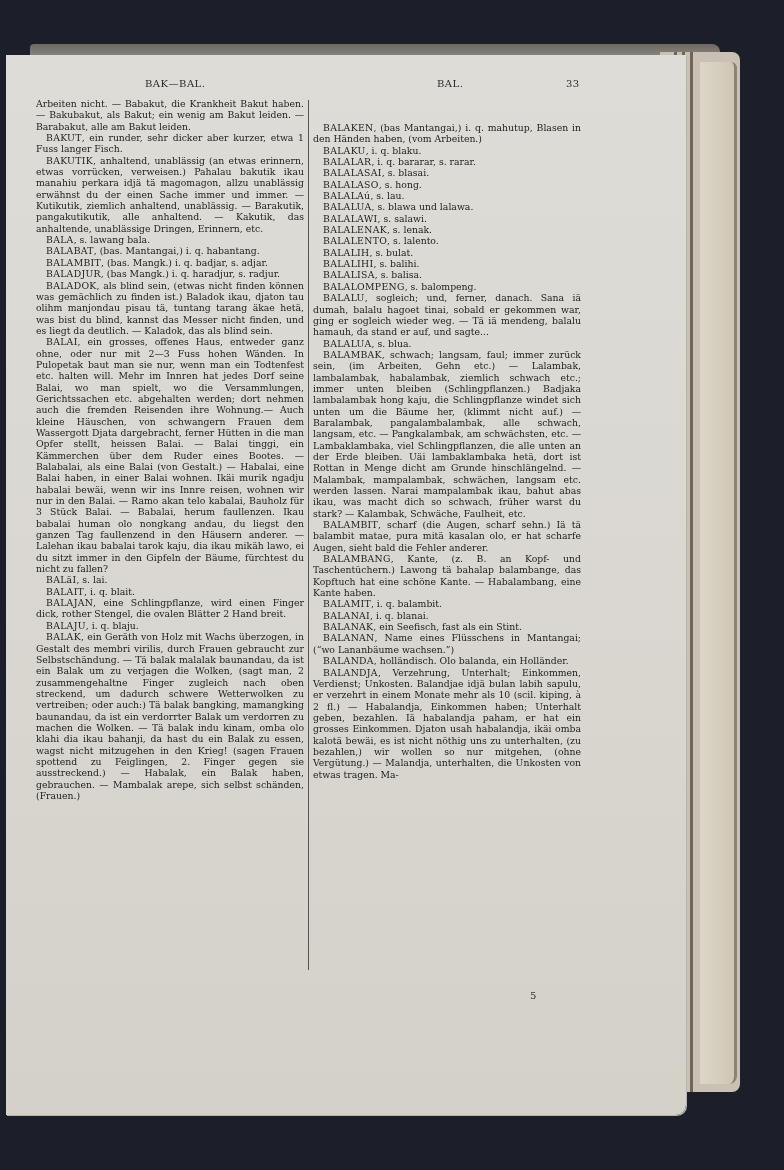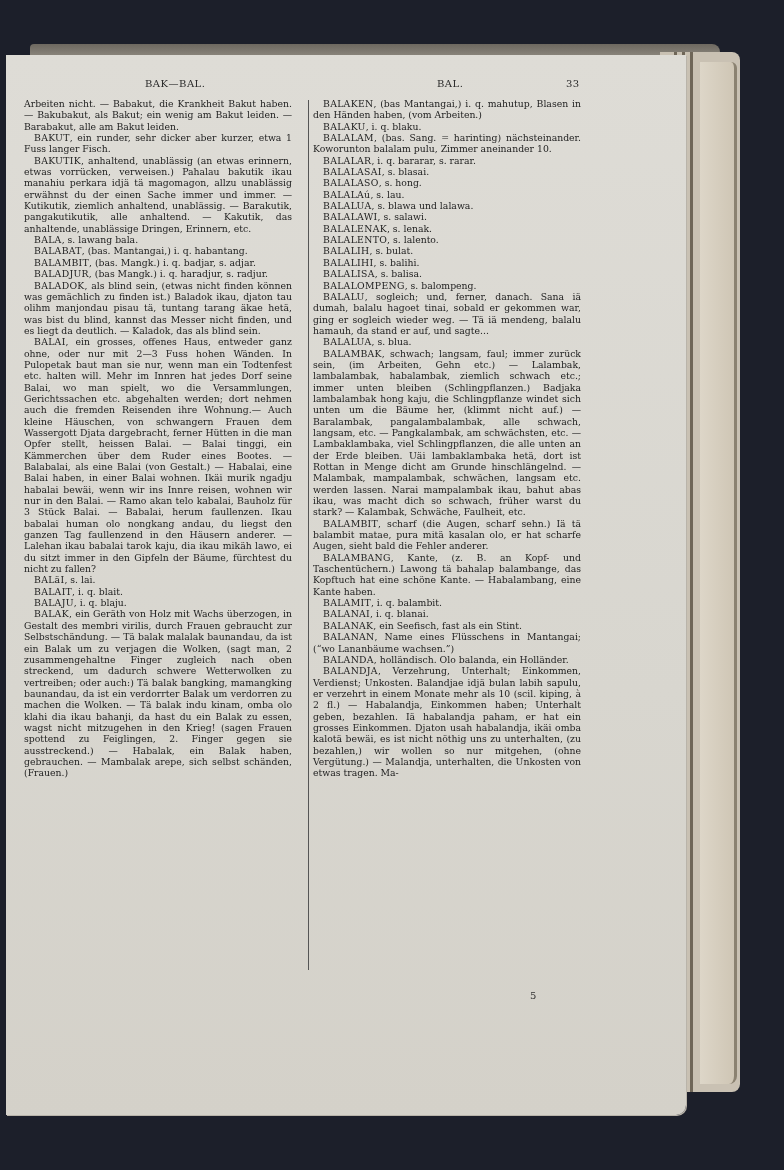--- a/index.html
+++ b/index.html
@@ -34,22 +34,22 @@
   }
   .running-head {
     position: absolute; top: 78px; font-size: 10px; color: #2a2a2a; letter-spacing: 0.5px;
   }
   .col {
     position: absolute; top: 98px; width: 268px;
     font-size: 9.3px; line-height: 11.35px; color: #222;
     text-align: justify;
     hyphens: manual;
   }
-  .col.left { left: 24px; }
-  .col.right { left: 313px; width: 268px; }
+  .col.left { left: 36px; }
+  .col.right { left: 313px; width: 268px; margin-top: 24px; }
   .col-rule {
     position: absolute; left: 308px; top: 100px; width: 1px; height: 870px; background: #555;
   }
   .entry { margin: 0; text-indent: 10px; }
   .entry.cont { text-indent: 0; }
   .hw { letter-spacing: 0.3px; }
   .sig { position: absolute; left: 530px; top: 990px; font-size: 10px; color: #333; }
 </style>
 </head>
 <body>
@@ -73,28 +73,28 @@
     <p class="entry"><span class="hw">BAKUT</span><span>, ein runder, sehr dicker aber kurzer, etwa 1 Fuss langer Fisch.</span></p>
     <p class="entry"><span class="hw">BAKUTIK</span><span>, anhaltend, unablässig (an etwas erinnern, etwas vorrücken, verweisen.) Pahalau bakutik ikau manahiu perkara idjä tä magomagon, allzu unablässig erwähnst du der einen Sache immer und immer. — Kutikutik, ziemlich anhaltend, unablässig. — Barakutik, pangakutikutik, alle anhaltend. — Kakutik, das anhaltende, unablässige Dringen, Erinnern, etc.</span></p>
     <p class="entry"><span class="hw">BALA</span><span>, s. lawang bala.</span></p>
     <p class="entry"><span class="hw">BALABAT</span><span>, (bas. Mantangai,) i. q. habantang.</span></p>
     <p class="entry"><span class="hw">BALAMBIT</span><span>, (bas. Mangk.) i. q. badjar, s. adjar.</span></p>
     <p class="entry"><span class="hw">BALADJUR</span><span>, (bas Mangk.) i. q. haradjur, s. radjur.</span></p>
     <p class="entry"><span class="hw">BALADOK</span><span>, als blind sein, (etwas nicht finden können was gemächlich zu finden ist.) Baladok ikau, djaton tau olihm manjondau pisau tä, tuntang tarang äkae hetä, was bist du blind, kannst das Messer nicht finden, und es liegt da deutlich. — Kaladok, das als blind sein.</span></p>
     <p class="entry"><span class="hw">BALAI</span><span>, ein grosses, offenes Haus, entweder ganz ohne, oder nur mit 2—3 Fuss hohen Wänden. In Pulopetak baut man sie nur, wenn man ein Todtenfest etc. halten will. Mehr im Innren hat jedes Dorf seine Balai, wo man spielt, wo die Versammlungen, Gerichtssachen etc. abgehalten werden; dort nehmen auch die fremden Reisenden ihre Wohnung.— Auch kleine Häuschen, von schwangern Frauen dem Wassergott Djata dargebracht, ferner Hütten in die man Opfer stellt, heissen Balai. — Balai tinggi, ein Kämmerchen über dem Ruder eines Bootes. — Balabalai, als eine Balai (von Gestalt.) — Habalai, eine Balai haben, in einer Balai wohnen. Ikäi murik ngadju habalai bewäi, wenn wir ins Innre reisen, wohnen wir nur in den Balai. — Ramo akan telo kabalai, Bauholz für 3 Stück Balai. — Babalai, herum faullenzen. Ikau babalai human olo nongkang andau, du liegst den ganzen Tag faullenzend in den Häusern anderer. — Lalehan ikau babalai tarok kaju, dia ikau mikäh lawo, ei du sitzt immer in den Gipfeln der Bäume, fürchtest du nicht zu fallen?</span></p>
     <p class="entry"><span class="hw">BALäI</span><span>, s. lai.</span></p>
     <p class="entry"><span class="hw">BALAIT</span><span>, i. q. blait.</span></p>
+    <p class="entry"><span class="hw">BALAJAN</span><span>, eine Schlingpflanze, wird einen Finger dick, rother Stengel, die ovalen Blätter 2 Hand breit.</span></p>
     <p class="entry"><span class="hw">BALAJU</span><span>, i. q. blaju.</span></p>
     <p class="entry"><span class="hw">BALAK</span><span>, ein Geräth von Holz mit Wachs überzogen, in Gestalt des membri virilis, durch Frauen gebraucht zur Selbstschändung. — Tä balak malalak baunandau, da ist ein Balak um zu verjagen die Wolken, (sagt man, 2 zusammengehaltne Finger zugleich nach oben streckend, um dadurch schwere Wetterwolken zu vertreiben; oder auch:) Tä balak bangking, mamangking baunandau, da ist ein verdorrter Balak um verdorren zu machen die Wolken. — Tä balak indu kinam, omba olo klahi dia ikau bahanji, da hast du ein Balak zu essen, wagst nicht mitzugehen in den Krieg! (sagen Frauen spottend zu Feiglingen, 2. Finger gegen sie ausstreckend.) — Habalak, ein Balak haben, gebrauchen. — Mambalak arepe, sich selbst schänden, (Frauen.)</span></p>
   </div>
 <div class="col-rule"></div>
 <div class="col right" id="col-right">
     <p class="entry"><span class="hw">BALAKEN</span><span>, (bas Mantangai,) i. q. mahutup, Blasen in den Händen haben, (vom Arbeiten.)</span></p>
     <p class="entry"><span class="hw">BALAKU</span><span>, i. q. blaku.</span></p>
-    <p class="entry"><span class="hw">BALALAM</span><span>, (bas. Sang. = harinting) nächsteinander. Koworunton balalam pulu, Zimmer aneinander 10.</span></p>
     <p class="entry"><span class="hw">BALALAR</span><span>, i. q. bararar, s. rarar.</span></p>
     <p class="entry"><span class="hw">BALALASAI</span><span>, s. blasai.</span></p>
     <p class="entry"><span class="hw">BALALASO</span><span>, s. hong.</span></p>
     <p class="entry"><span class="hw">BALALAú</span><span>, s. lau.</span></p>
     <p class="entry"><span class="hw">BALALUA</span><span>, s. blawa und lalawa.</span></p>
     <p class="entry"><span class="hw">BALALAWI</span><span>, s. salawi.</span></p>
     <p class="entry"><span class="hw">BALALENAK</span><span>, s. lenak.</span></p>
     <p class="entry"><span class="hw">BALALENTO</span><span>, s. lalento.</span></p>
     <p class="entry"><span class="hw">BALALIH</span><span>, s. bulat.</span></p>
     <p class="entry"><span class="hw">BALALIHI</span><span>, s. balihi.</span></p>

